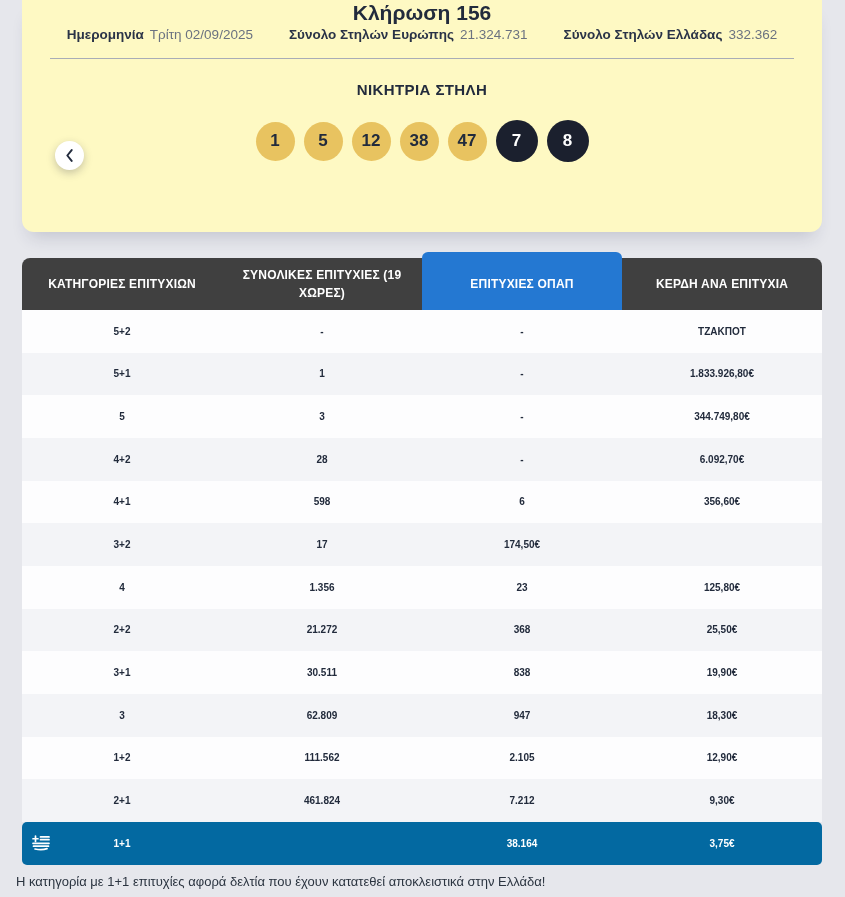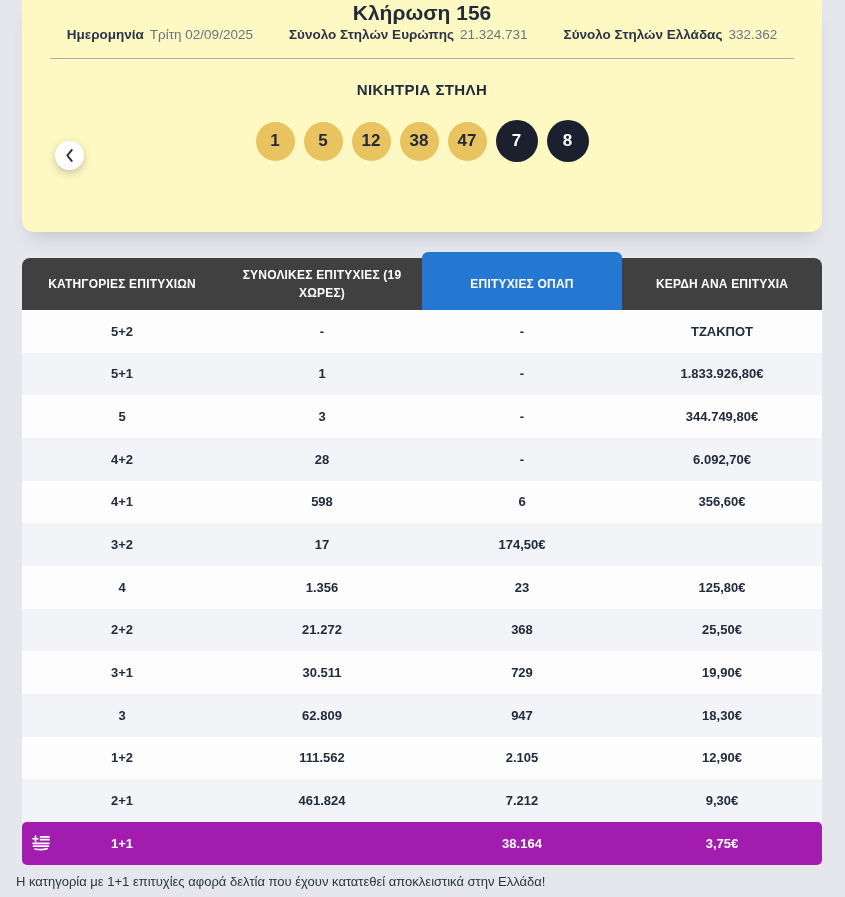--- a/index.html
+++ b/index.html
@@ -121,30 +121,30 @@
     grid-template-columns: repeat(4, 200px);
     height: 42.67px;
     background: #fdfdfe;
   }
   .t-row:nth-child(odd) { background: #f3f4f7; }
   .t-head + .t-row { background: #fdfdfe; }
   .td {
     display: flex;
     align-items: center;
     justify-content: center;
-    font-size: 13px;
+    font-size: 10px;
     font-weight: bold;
     color: #222b3c;
   }
   .t-row-highlight {
     position: relative;
     display: grid;
     grid-template-columns: repeat(4, 200px);
     height: 43px;
-    background: #a21caf;
+    background: #0369a1;
     border-radius: 5px;
   }
   .t-row-highlight .td { color: #ffffff; }
   .flag-wrap {
     position: absolute;
     left: 9px;
     top: 50%;
     transform: translateY(-50%);
     width: 22px;
     height: 18px;
@@ -254,21 +254,21 @@
   </div>
   <div class="t-row">
     <div class="td">2+2</div>
     <div class="td">21.272</div>
     <div class="td">368</div>
     <div class="td">25,50€</div>
   </div>
   <div class="t-row">
     <div class="td">3+1</div>
     <div class="td">30.511</div>
-    <div class="td">729</div>
+    <div class="td">838</div>
     <div class="td">19,90€</div>
   </div>
   <div class="t-row">
     <div class="td">3</div>
     <div class="td">62.809</div>
     <div class="td">947</div>
     <div class="td">18,30€</div>
   </div>
   <div class="t-row">
     <div class="td">1+2</div>

